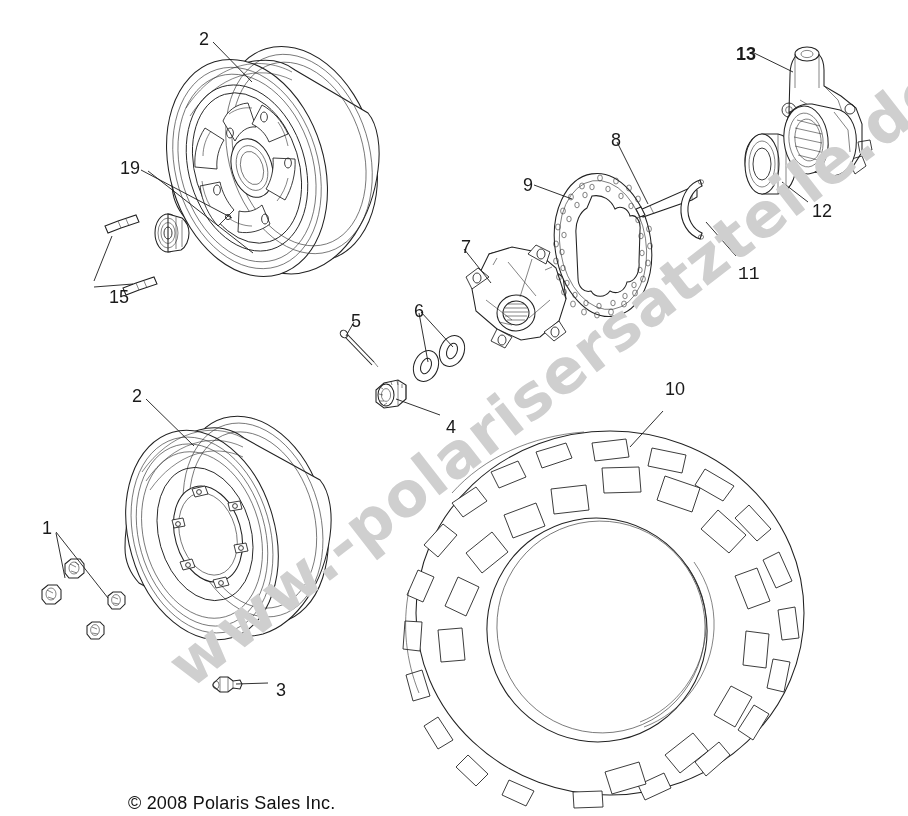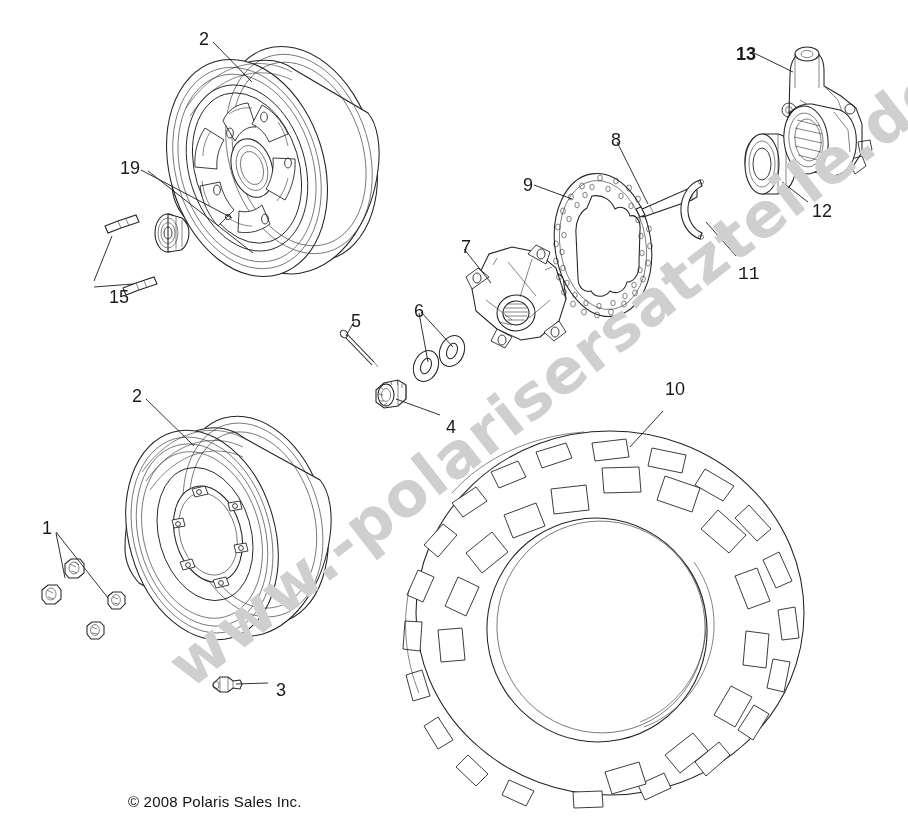--- a/index.html
+++ b/index.html
@@ -5,21 +5,21 @@
   html,body{margin:0;padding:0;background:#ffffff;}
   body{width:908px;height:816px;position:relative;overflow:hidden;
        font-family:"Liberation Sans","DejaVu Sans",sans-serif;color:#000;}
   #stage{position:absolute;left:0;top:0;width:908px;height:816px;}
   svg.layer{position:absolute;left:0;top:0;width:908px;height:816px;}
   .wm{position:absolute;left:0;top:0;width:908px;height:816px;pointer-events:none;}
   .wm-text{font-family:"DejaVu Sans","Liberation Sans",sans-serif;
            font-weight:bold;font-size:62px;fill:#cfcfcf;letter-spacing:1px;}
   .callout{position:absolute;font-family:"Liberation Sans","DejaVu Sans",sans-serif;
            font-size:18px;color:#1a1a1a;line-height:1;white-space:nowrap;}
-  #copyright{position:absolute;left:128px;top:793px;font-size:15px;
+  #copyright{position:absolute;left:128px;top:793px;font-size:18px;
              color:#111;letter-spacing:.2px;white-space:nowrap;}
   .ln{fill:none;stroke:#1a1a1a;stroke-width:.85;}
   .ln2{fill:none;stroke:#222;stroke-width:1.05;}
   .thin{fill:none;stroke:#333;stroke-width:.6;}
   .lead{fill:none;stroke:#1a1a1a;stroke-width:.9;}
   .wfill{fill:#ffffff;}
 </style>
 </head>
 <body>
 

